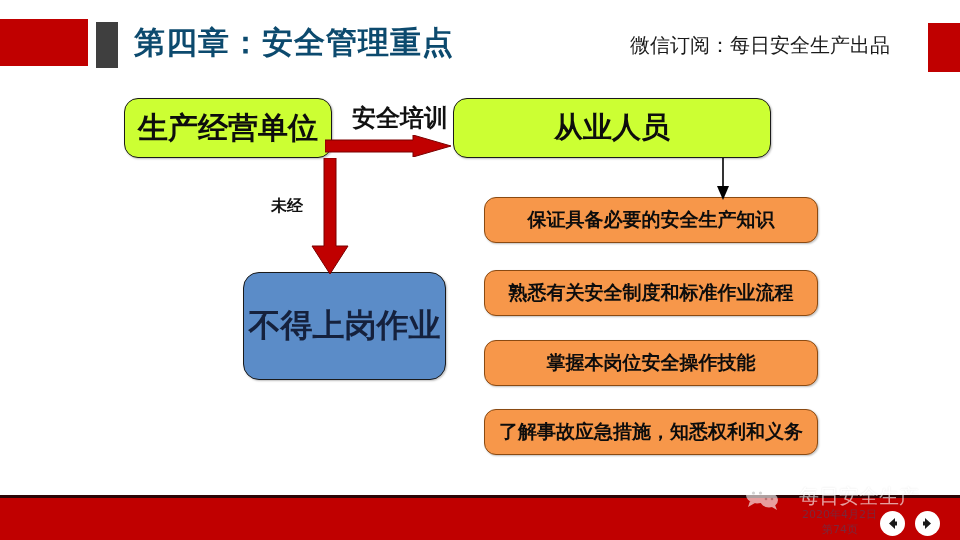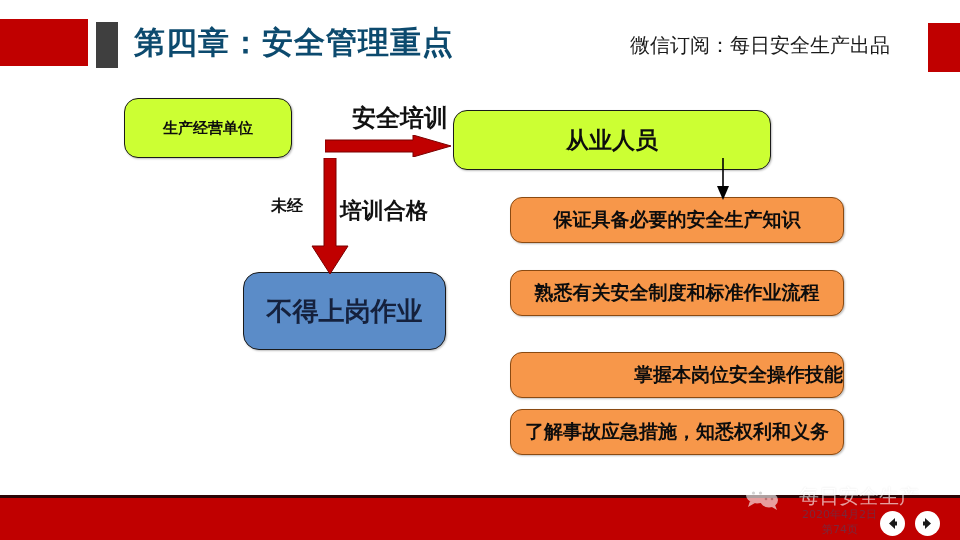--- a/index.html
+++ b/index.html
@@ -82,31 +82,30 @@
   }
   .node-blue {
     background: #5b8cc8;
     color: #15213d;
     font-family: "DejaVu Sans", "Liberation Sans", sans-serif;
   }
   .node-orange {
     background: #f7974a;
     border-color: #8a4a12;
     border-radius: 12px;
-    margin-left: 26px;
-  }
-
-  #box-unit    { left: 124px; top: 98px;  width: 168px; height: 60px; font-size: 15px; justify-content: center; }
-  #box-worker  { left: 453px; top: 98px;  width: 318px; height: 60px; font-size: 23px; margin-top: 12px; }
-  #box-forbid  { left: 243px; top: 272px; width: 203px; height: 78px; font-size: 26px; border-radius: 16px;}
+  }
+
+  #box-unit    { left: 124px; top: 98px;  width: 208px; height: 60px; font-size: 30px; justify-content: center; }
+  #box-worker  { left: 453px; top: 98px;  width: 318px; height: 60px; font-size: 29px; }
+  #box-forbid  { left: 243px; top: 272px; width: 203px; height: 108px; font-size: 32px; border-radius: 16px;}
 
   .node-orange { left: 484px; width: 334px; height: 46px; font-size: 19px; }
   #box-req-1 { top: 197px; }
   #box-req-2 { top: 270px; }
-  #box-req-3 { top: 352px; justify-content: flex-end; }
+  #box-req-3 { top: 340px; }
   #box-req-4 { top: 409px; }
 
   
   .arrow-right-h {
     position: absolute;
     left: 325px;
     top: 135px;
     width: 126px;
     height: 22px;
   }
@@ -250,21 +249,20 @@
     <polygon points="18,0 30,0 30,88 42,88 24,116 6,88 18,88" fill="#C00000" stroke="#7a0000" stroke-width="1"></polygon>
   </svg>
 
   <svg class="arrow-black-v" viewBox="0 0 32 42">
     <line x1="16" y1="0" x2="16" y2="30" stroke="#000000" stroke-width="1.6"></line>
     <polygon points="16,42 10,28 22,28" fill="#000000"></polygon>
   </svg>
 
   <div class="lbl" id="lbl-train">安全培训</div>
   <div class="lbl" id="lbl-fail">未经</div>
-  <div class="lbl" id="lbl-pass">培训合格</div>
 
   <div class="footer-line"></div>
   <div class="footer-band"></div>
 
   <div class="wm">
     <svg width="34" height="26" viewBox="0 0 34 26">
       <ellipse cx="12" cy="10.5" rx="11" ry="9" fill="#ffffff"></ellipse>
       <polygon points="5,17 3,23 10,19" fill="#ffffff"></polygon>
       <circle cx="8.5" cy="9" r="1.6" fill="#b9b9b9"></circle>
       <circle cx="15.5" cy="9" r="1.6" fill="#b9b9b9"></circle>

